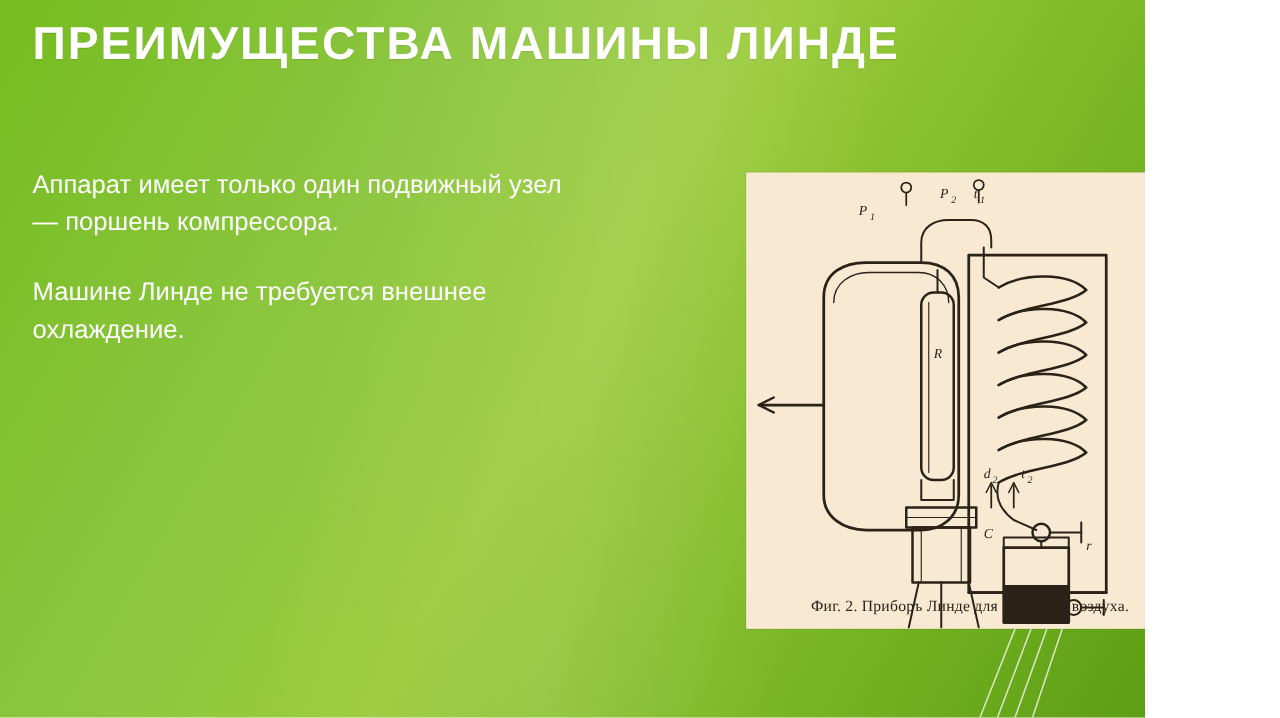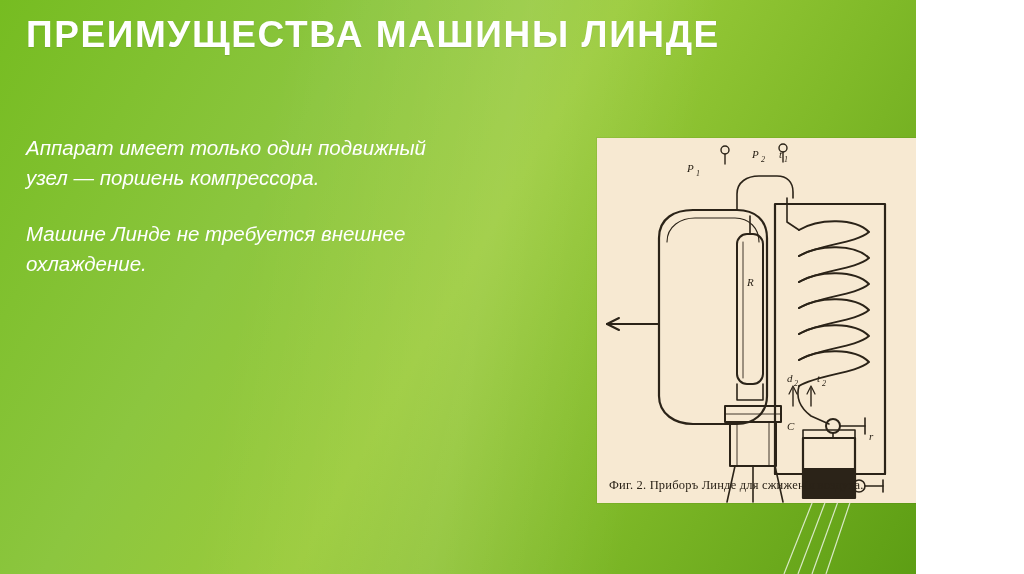--- a/index.html
+++ b/index.html
@@ -46,21 +46,20 @@
     position: absolute;
     left: 26px;
     top: 133px;
     width: 430px;
     color: #ffffff;
     font-size: 20.5px;
     line-height: 30px;
   }
   .body-text p {
     margin: 0 0 26px 0;
-    font-style: italic;
   }
   .body-text p:last-child {
     margin-bottom: 11px;
   }
   
   .deco {
     position: absolute;
     right: 0;
     top: 200px;
     width: 300px;
@@ -82,20 +81,21 @@
     overflow: hidden;
   }
   .figure svg {
     display: block;
   }
   .figure-caption {
     position: absolute;
     left: 0;
     right: 0;
     bottom: 10px;
+    text-align: center;
     font-family: "Liberation Serif", serif;
     font-size: 12.5px;
     color: #2b2318;
     letter-spacing: 0.2px;
     padding-left: 12px;
   }
 </style>
 </head>
 <body>
 

